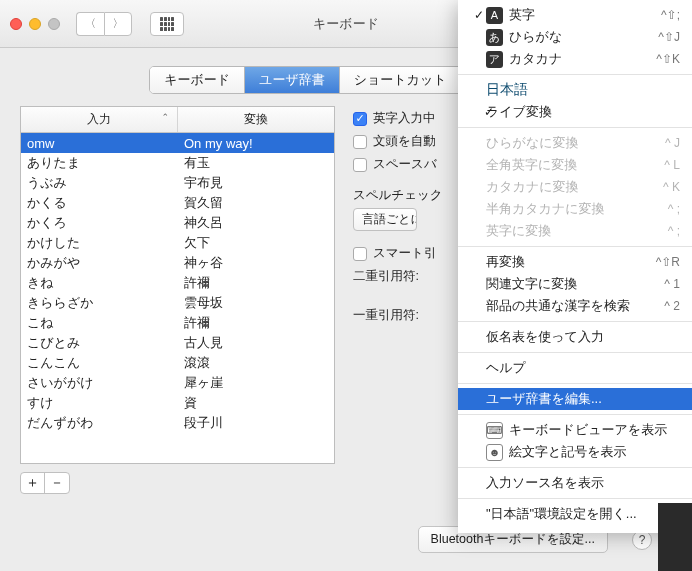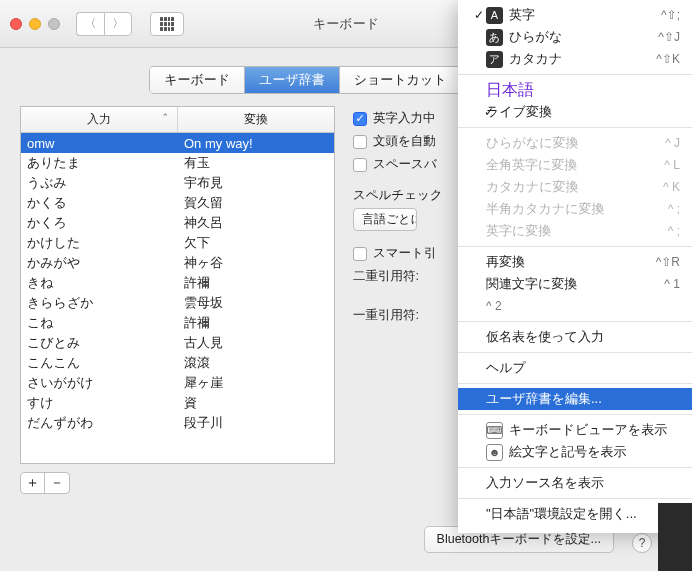--- a/index.html
+++ b/index.html
@@ -48,33 +48,33 @@
 
 
 .opts { flex:1; padding-top:4px; font-size:13px; }
 .optrow { display:flex; align-items:center; gap:6px; margin-bottom:6px; }
 .cb { width:14px; height:14px; border:1px solid #aaa; border-radius:3px; background:#fff; display:inline-flex;align-items:center;justify-content:center;font-size:11px;}
 .cb.on{background:#3b82f6;border-color:#2563eb;color:#fff;}
 .lab { font-size:12.5px; }
 .section { margin-top:14px; font-size:12.5px; }
 .selectstub{margin-top:4px;border:1px solid #c0c0c0;border-radius:4px;background:linear-gradient(#fff,#f3f3f3);padding:2px 8px;font-size:12px;width:64px;overflow:hidden;white-space:nowrap;}
 
-.bottom { position:absolute; bottom:18px; right:40px; display:flex; align-items:flex-end; gap:18px;}
+.bottom { position:absolute; bottom:18px; right:40px; display:flex; align-items:center; gap:24px;}
 .btbtn { background:linear-gradient(#fff,#f1f1f1); border:1px solid #c4c4c4; border-radius:5px; padding:4px 12px; font-size:12.5px;}
 .help { width:20px;height:20px;border:1px solid #bbb;border-radius:50%;background:#fff;display:flex;align-items:center;justify-content:center;font-size:12px;color:#555;}
 
 
 .menu { position:absolute; top:0; right:0; width:234px; background:#fff; box-shadow:-2px 4px 18px rgba(0,0,0,0.25); padding:4px 0 8px; font-size:13px; }
 .mrow { display:flex; align-items:center; padding:2px 12px 2px 14px; height:22px; position:relative;}
 .mrow .chk { width:14px; text-align:center; font-size:12px; }
 .mrow .icon { width:17px;height:17px;border-radius:3px;background:#333;color:#fff;display:flex;align-items:center;justify-content:center;font-size:11px;margin-right:6px;}
 .mrow .mlbl { flex:1; }
 .mrow .short { color:#777; font-size:12px; }
 .mrow.dim .mlbl, .mrow.dim .short { color:#b4b4b4; }
-.mrow.head .mlbl { color:#6d28d9; font-size:16px; }
+.mrow.head .mlbl { color:#0c4a6e; font-size:14px; }
 .msep { height:1px; background:#e2e2e2; margin:4px 0; }
 .mrow.sel { background:#2a6fd8; color:#fff; }
 .mrow.sel .mlbl { color:#fff; }
 .mrow.sub .chk{padding-left:12px;}
 
 .darkedge { position:absolute; right:0; bottom:0; width:34px; height:68px; background:#2a2a2a; }
 </style>
 </head>
 <body>
 
@@ -291,20 +291,21 @@
         <span class="mlbl">再変換</span>
         <span class="short">^⇧R</span>
       </div>
       <div class="mrow">
         <span class="chk"></span>
         <span class="mlbl">関連文字に変換</span>
         <span class="short">^ 1</span>
       </div>
       <div class="mrow">
         <span class="chk"></span>
+        <span class="mlbl">部品の共通な漢字を検索</span>
         <span class="short">^ 2</span>
       </div>
     </div>
   <div class="msep"></div>
   <div class="mrow">
       <span class="chk"></span>
       <span class="mlbl">仮名表を使って入力</span>
     </div>
   <div class="msep"></div>
   <div class="mrow">

